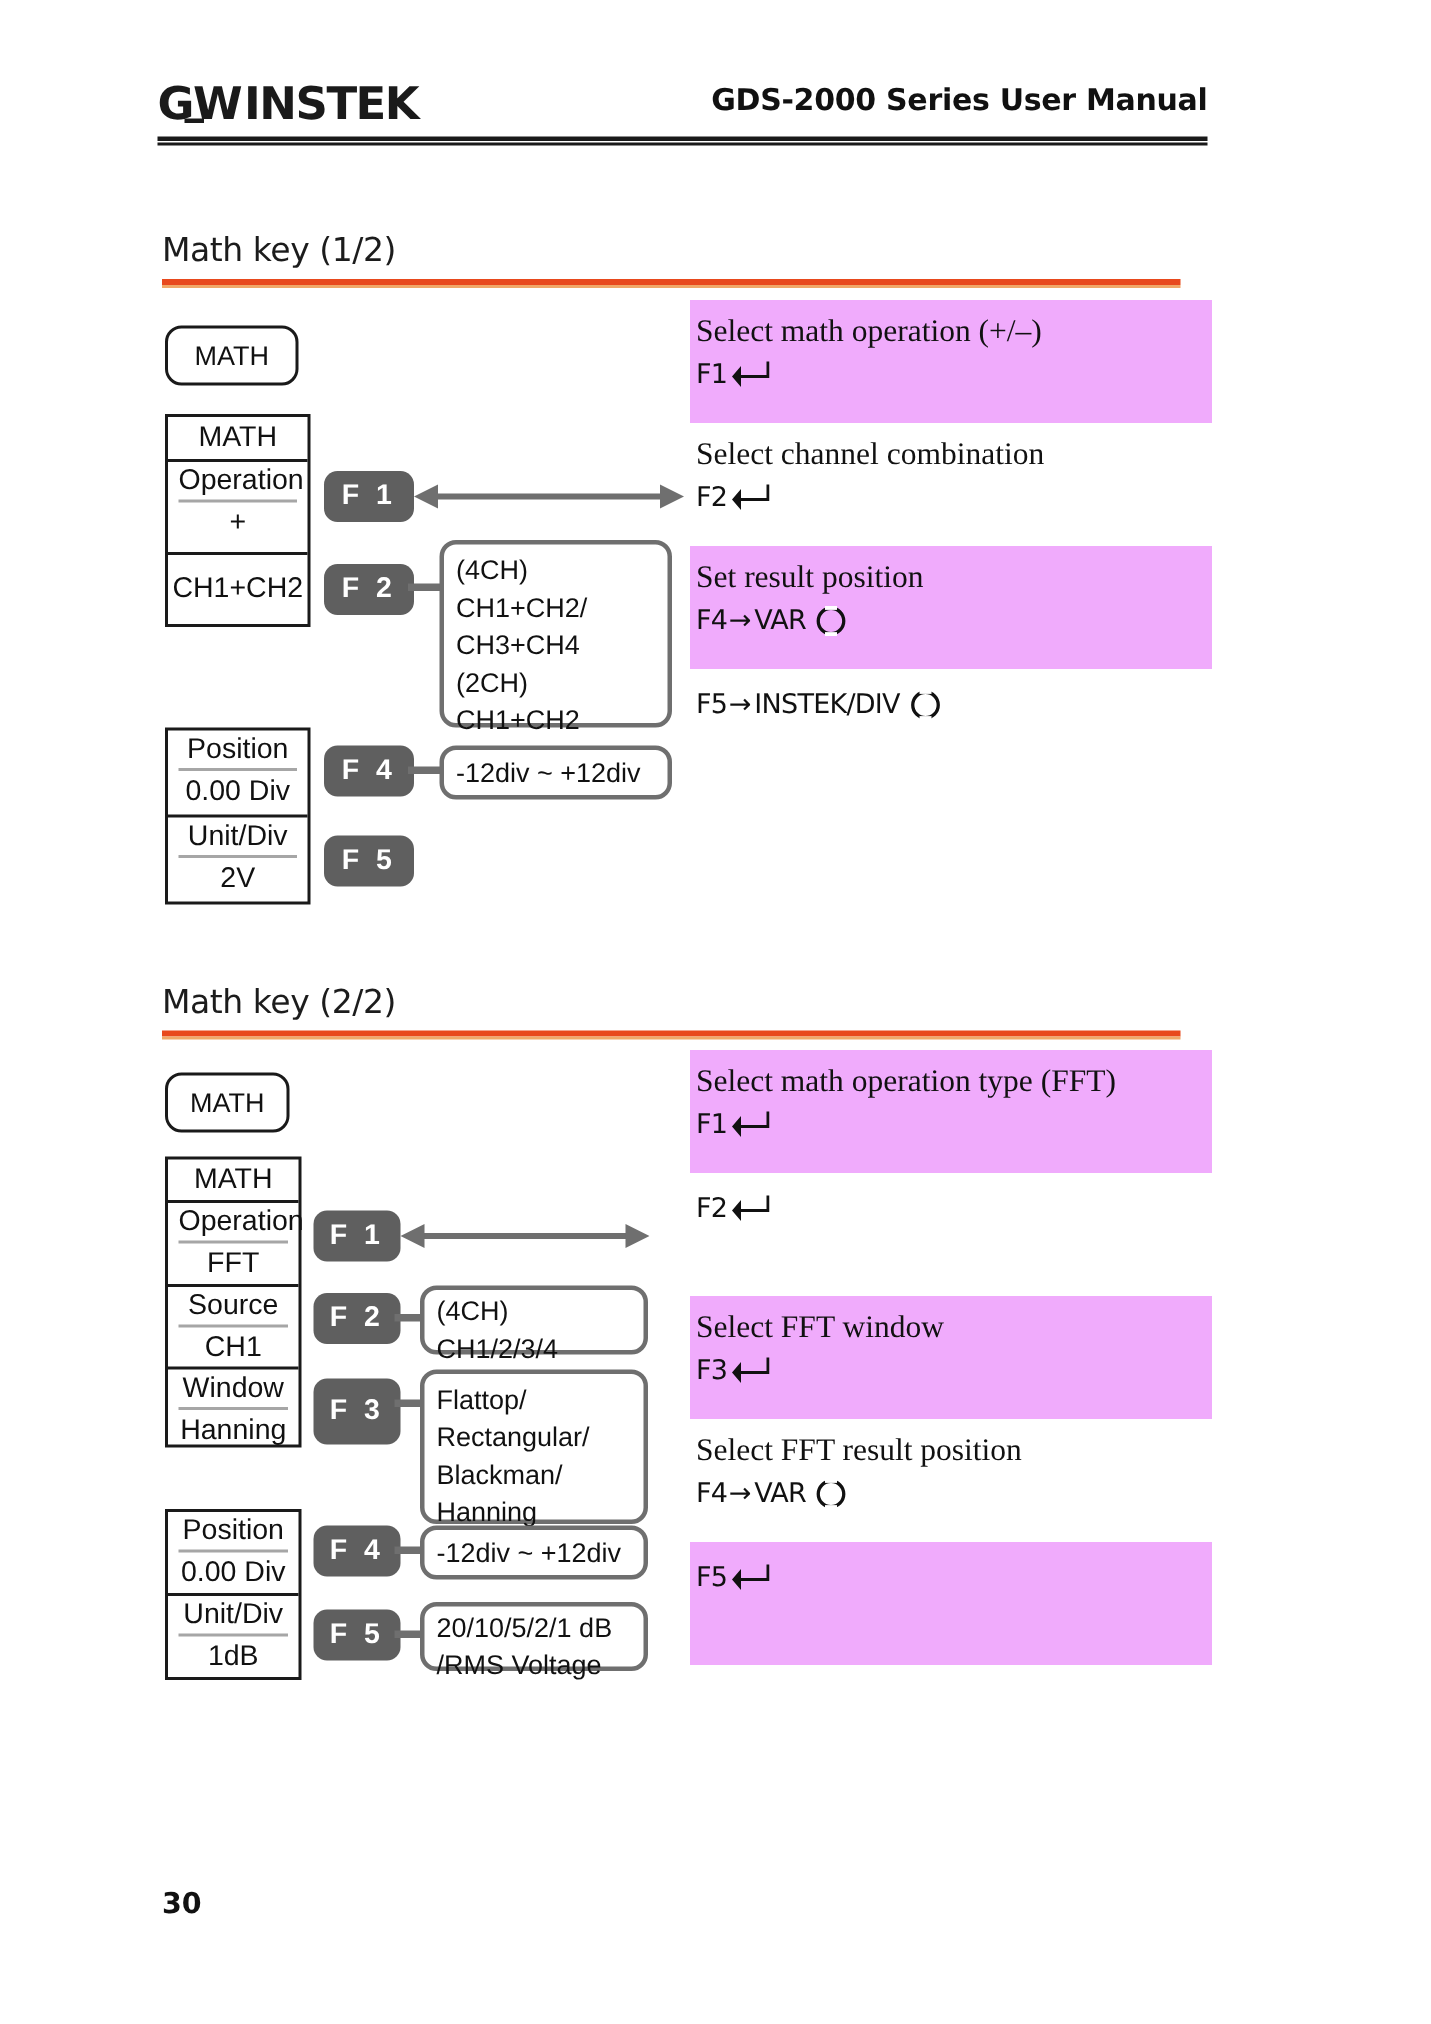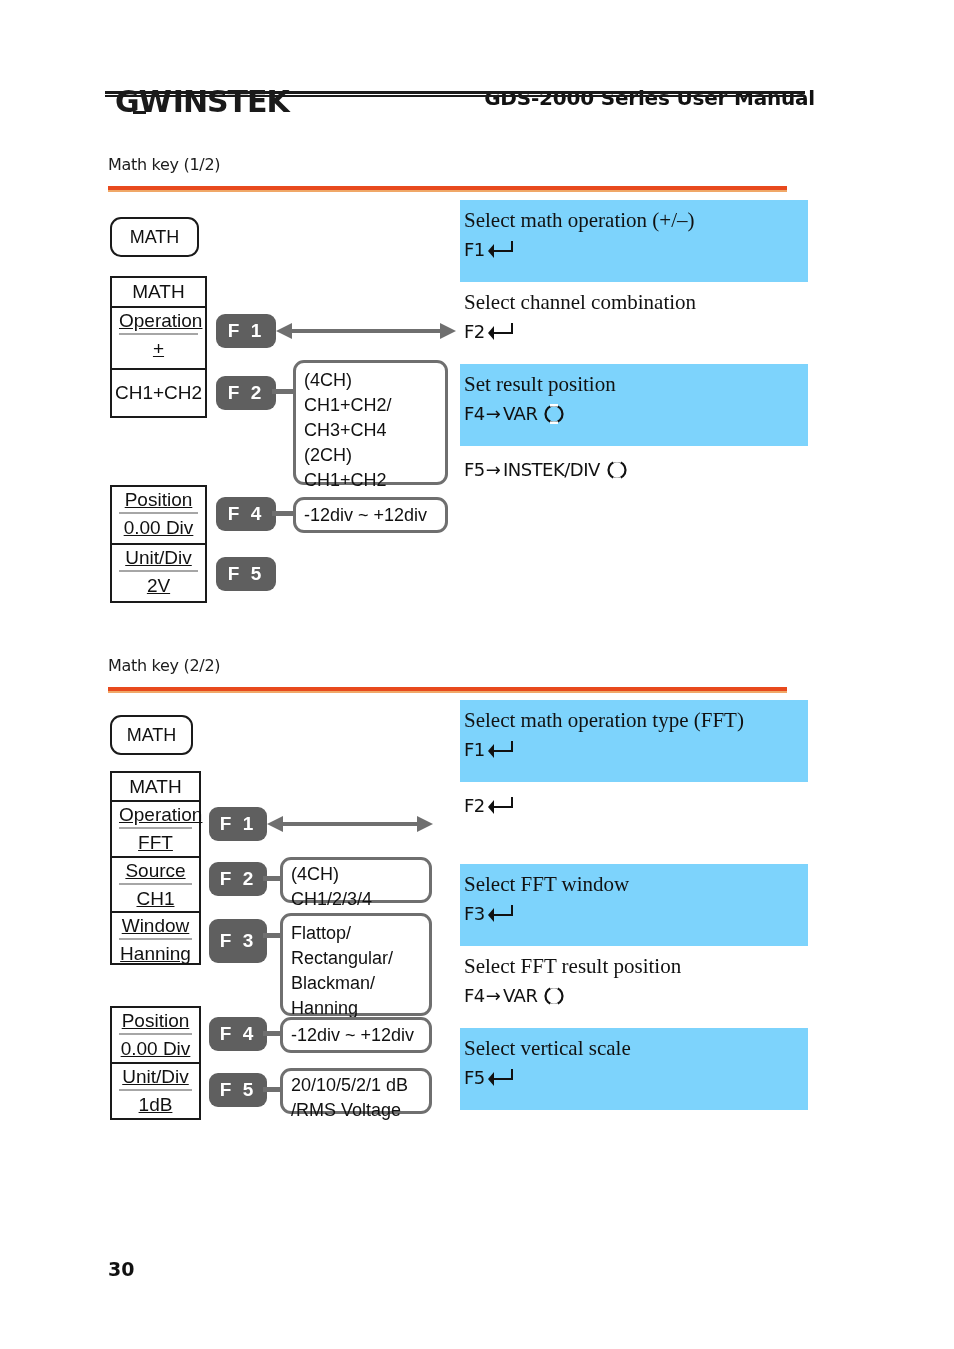--- a/index.html
+++ b/index.html
@@ -12,25 +12,24 @@
     height: 1349px;
     position: relative;
     font-family: "Liberation Sans", sans-serif;
     color: #000000;
     overflow: hidden;
   }
 
   
   .page-header {
     position: absolute;
-    left: 115px;
+    left: 105px;
     top: 48px;
     width: 700px;
     height: 52px;
-    margin-top: 32px;
   }
   .logo {
     position: absolute;
     left: 0;
     top: 4px;
     font-family: "DejaVu Sans", sans-serif;
     font-weight: bold;
     font-size: 30px;
     letter-spacing: -1px;
     color: #1a1a1a;
@@ -79,21 +78,21 @@
     width: 100%; height: 2px;
     background: #1a1a1a;
   }
 
   
   .section-heading {
     position: absolute;
     left: 108px;
     width: 700px;
     font-family: "DejaVu Sans", sans-serif;
-    font-size: 16px;
+    font-size: 22px;
     font-weight: normal;
     color: #1c1c1c;
     letter-spacing: -0.3px;
   }
   .section-rule {
     position: absolute;
     left: 108px;
     width: 679px;
     height: 6px;
   }
@@ -115,21 +114,21 @@
     position: absolute;
     left: 460px;
     width: 348px;
   }
   .desc-band {
     position: relative;
     box-sizing: border-box;
     padding: 7px 0 0 4px;
     height: 82px;
   }
-  .desc-band.shaded { background: #7dd3fc; }
+  .desc-band.shaded { background: #f0abfc; }
   .desc-band.plain { background: #ffffff; }
   .desc-text {
     font-family: "Liberation Serif", serif;
     font-size: 21px;
     color: #111111;
     line-height: 26px;
     white-space: nowrap;
   }
   .desc-key {
     margin-top: 6px;
@@ -184,21 +183,20 @@
     border-bottom: 2px solid #1a1a1a;
     text-align: center;
     font-size: 19px;
     color: #111111;
     line-height: 1;
     padding: 4px 0 5px 0;
   }
   .menu-row:last-child { border-bottom: none; }
   .menu-row.pair {
     padding: 3px 4px 0 4px;
-    text-decoration: underline;
   }
   .menu-row .m-title {
     display: block;
     text-align: center;
     padding-bottom: 3px;
     border-bottom: 2px solid #a6a6a6;
     margin: 0 3px;
   }
   .menu-row .m-value {
     display: block;
@@ -508,21 +506,20 @@
         <svg width="22" height="22" viewBox="0 0 22 22">
             <circle cx="11" cy="11" r="8.5" fill="none" stroke="#111111" stroke-width="2.2"></circle>
             <rect x="7" y="1" width="8" height="2.6" fill="#ffffff"></rect>
             <rect x="7" y="18.4" width="8" height="2.6" fill="#ffffff"></rect>
           </svg>
       </span>
     </div>
   </div>
 
   <div class="desc-band shaded">
-    <div class="desc-text">Select vertical scale</div>
     <div class="desc-key">
       <span class="key-label">F5</span>
       <span class="ret-icon">
         <svg width="26" height="20" viewBox="0 0 26 20">
             <path d="M24 2 L24 11 L7 11 L7 5 L1 12 L7 19 L7 13 L26 13 L26 2 Z" fill="#111111"></path>
           </svg>
       </span>
     </div>
   </div>
 </div>

